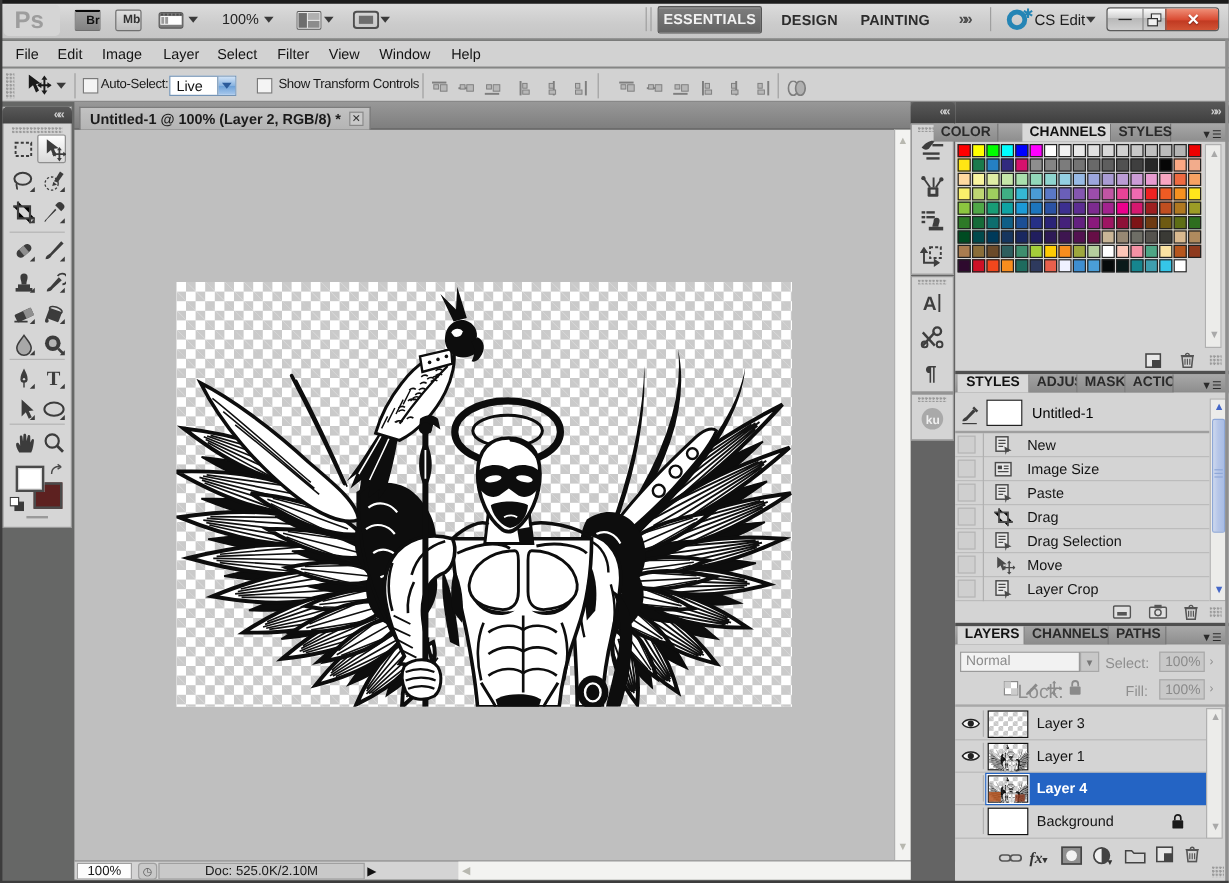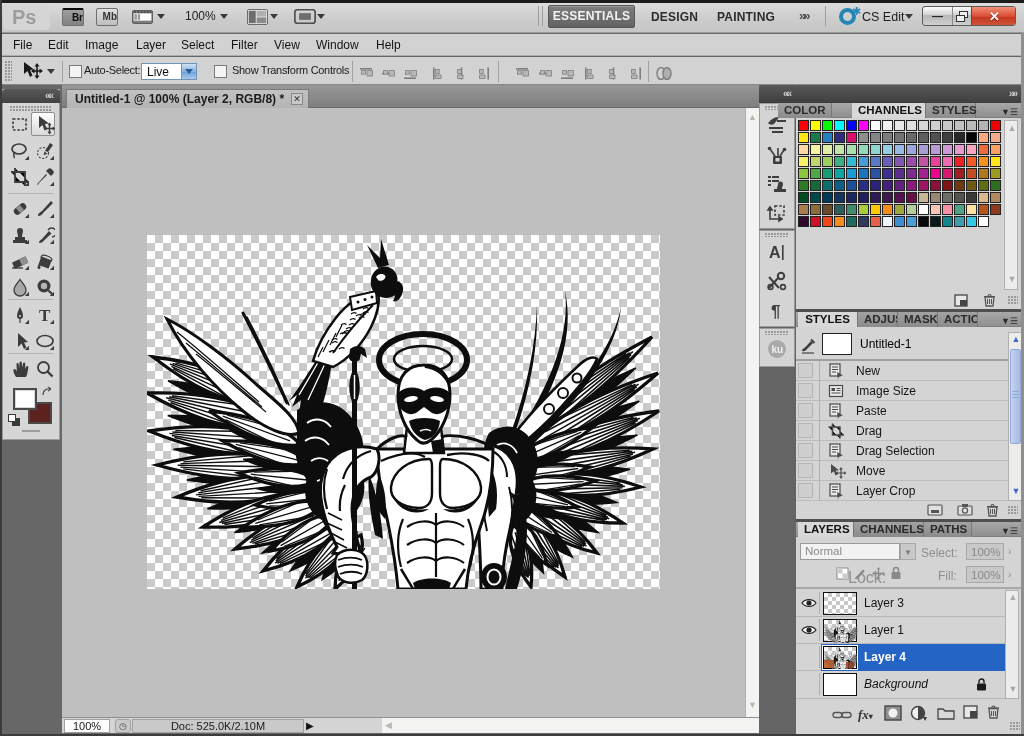--- a/index.html
+++ b/index.html
@@ -1070,21 +1070,21 @@
     <div class="eye"></div>
 <div style="position:absolute;left:25px;top:0;width:184px;height:27px;background:#2464c4"></div>
 <div class="thumb" style="background-image:linear-gradient(45deg,#c8c8c8 25%,transparent 25%,transparent 75%,#c8c8c8 75%),linear-gradient(45deg,#c8c8c8 25%,transparent 25%,transparent 75%,#c8c8c8 75%);background-size:8px 8px;background-position:0 0,4px 4px;border-color:#000;outline:1px solid #fff"><svg width="34" height="23" viewBox="0 0 513 354" preserveAspectRatio="none">
         <use href="#artwork"></use>
       </svg><div style="position:absolute;left:0;bottom:0;width:10px;height:8px;background:#b5541e;opacity:0.85"></div><div style="position:absolute;right:2px;bottom:0;width:8px;height:6px;background:#8e3a1e;opacity:0.8"></div></div>
 <span class="lbl" style="color:#fff;font-weight:bold">Layer 4</span>
   </div>
 <div class="lrow" style="top:671px;height:28px">
     <div class="eye"></div>
     <div class="thumb"></div>
-    <span class="lbl" style="font-style:italic">Background</span>
+    <span class="lbl" style="">Background</span>
 <svg style="position:absolute;left:180px;top:7px" width="11" height="13" viewBox="0 0 11 13">
       <rect x="1" y="5.5" width="9" height="7" rx="1" fill="#1a1a1a"></rect>
       <path d="M3,5.5 V3.5 a2.5,2.5 0 0 1 5,0 V5.5" fill="none" stroke="#1a1a1a" stroke-width="1.4"></path>
     </svg>
   </div>
 <div class="abs pscroll" style="left:1005px;top:590px;width:14px;height:109px">
 <div class="up" style="top:1px">▲</div>
     <div class="dn" style="bottom:1px">▼</div>
   </div>
 <svg class="abs" style="left:832px;top:710px" width="20" height="10" viewBox="0 0 20 10">

